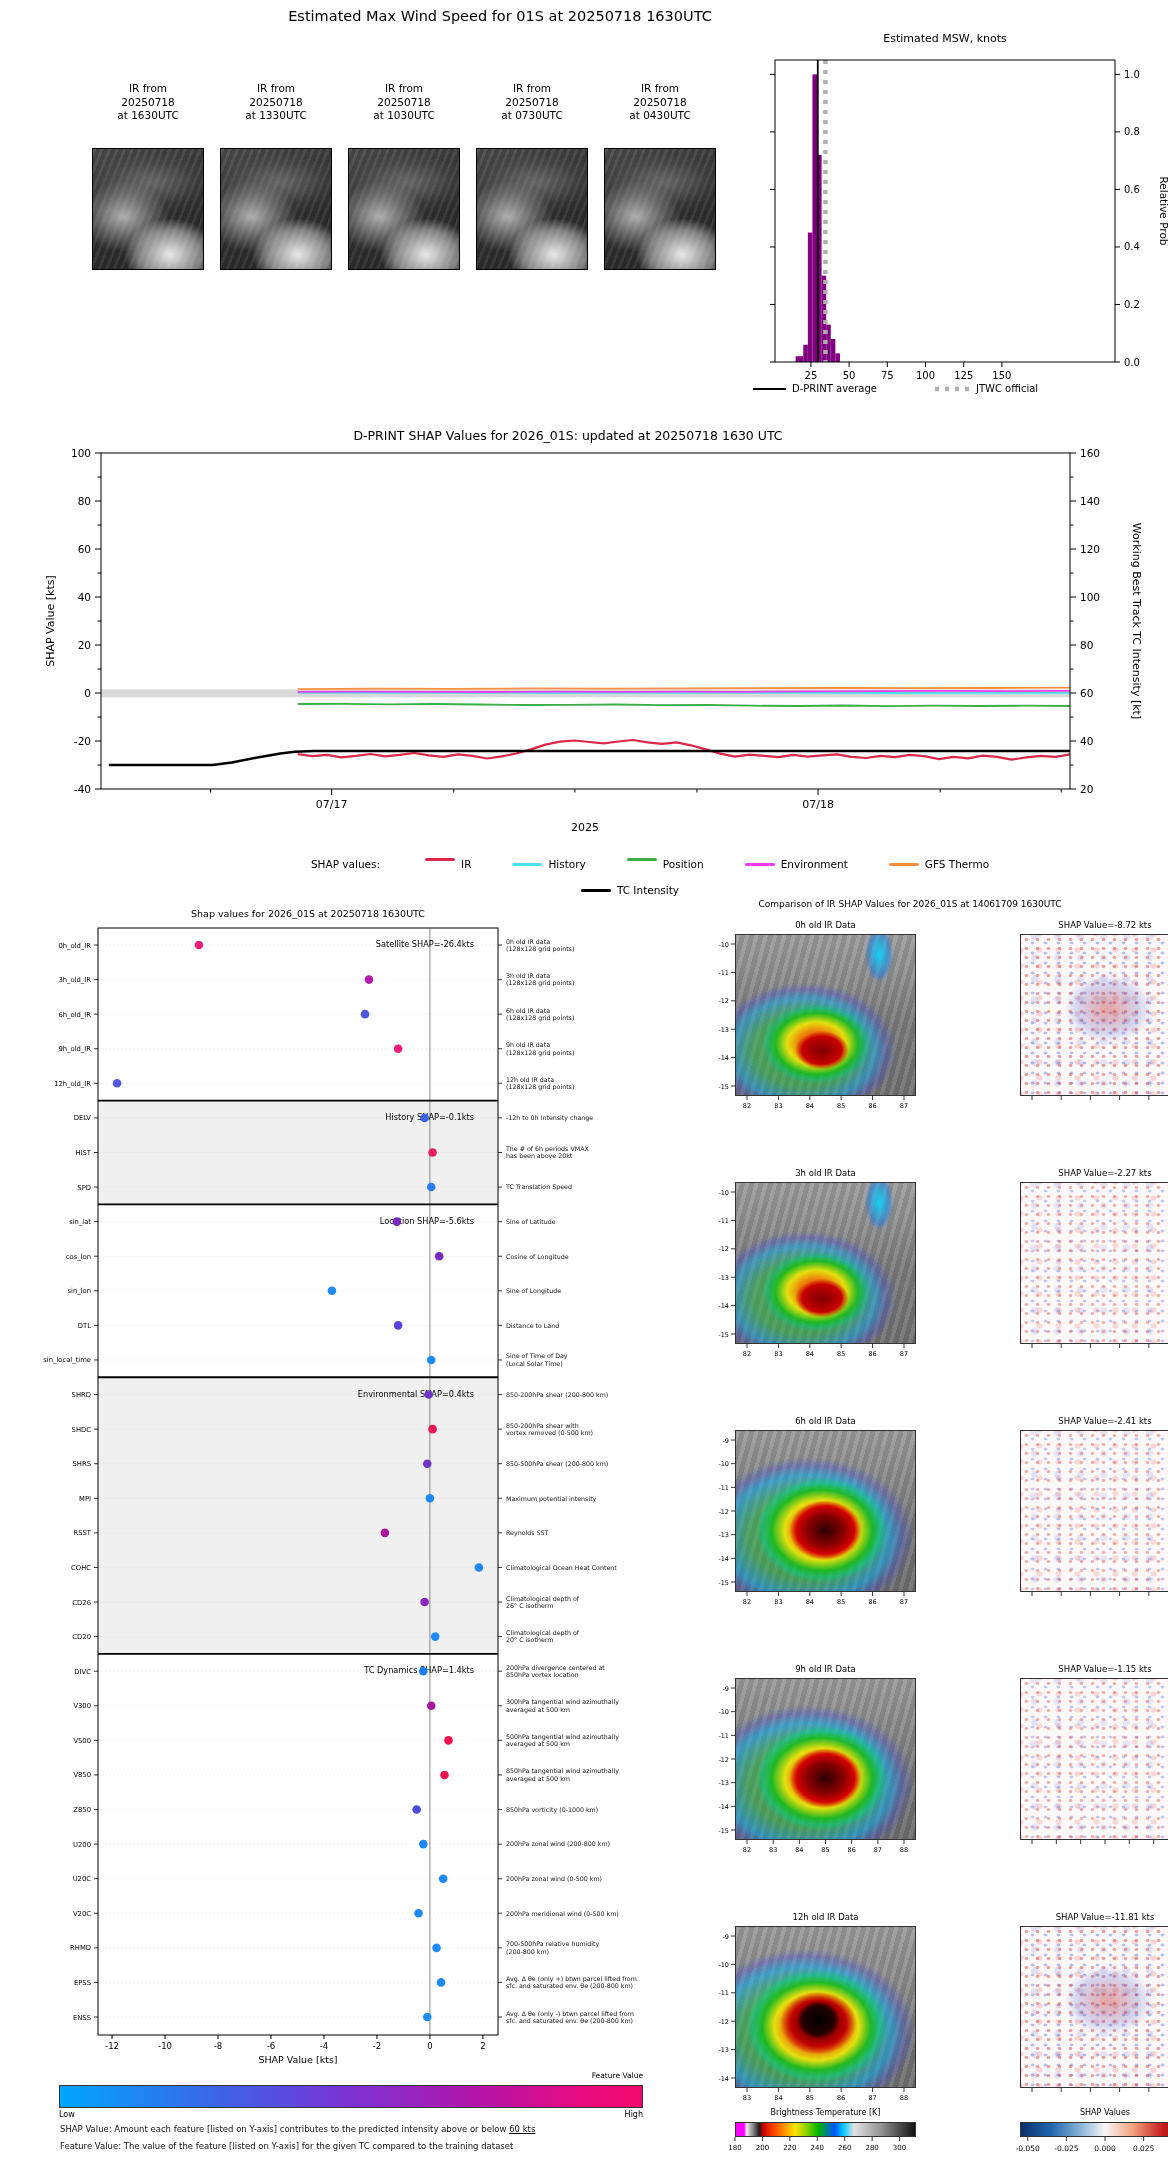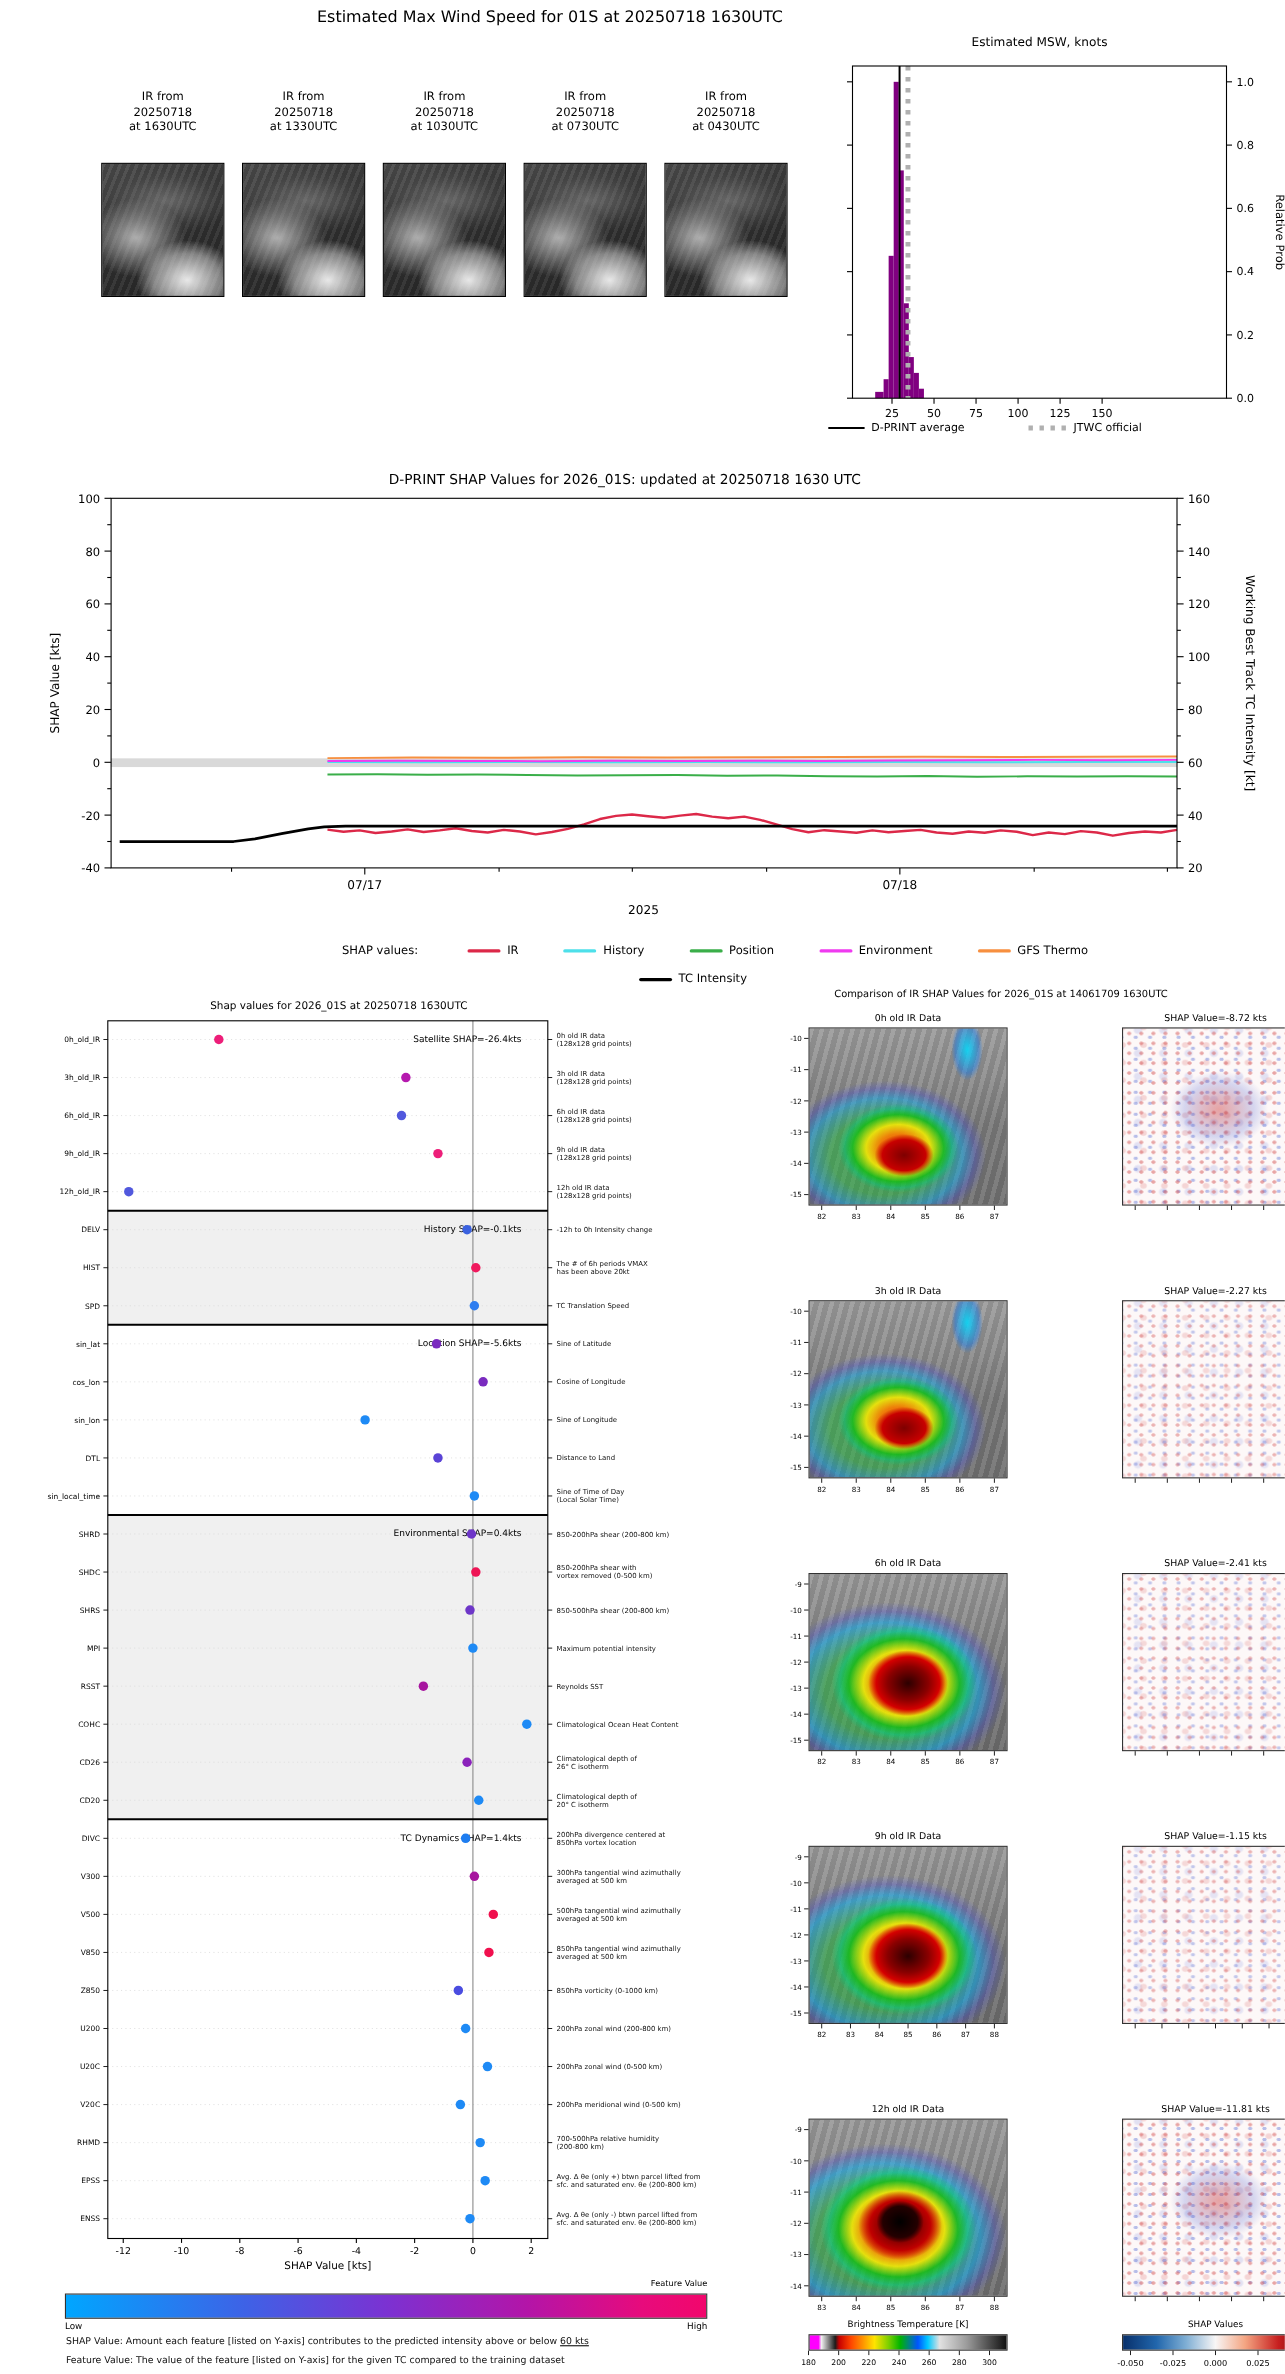--- a/index.html
+++ b/index.html
@@ -116,29 +116,29 @@
   <div id="bt-bar" class="abs"></div>
   <div id="shap-bar" class="abs"></div>
 
   <div id="comparison-header" class="abs">Comparison of IR SHAP Values for 2026_01S at 14061709 1630UTC</div>
 
   <div id="footnote1" class="abs"><span>SHAP Value: Amount each feature [listed on Y-axis] contributes to the predicted intensity above or below </span><span style="text-decoration:underline">60 kts</span></div>
   <div id="footnote2" class="abs">Feature Value: The value of the feature [listed on Y-axis] for the given TC compared to the training dataset</div>
 
   <div id="ts-legend-row1" class="abs legend-row" style="left:75px;top:858px;width:1090px;gap:41px;">
       <div style="margin-right:4px;">SHAP values:</div>
-      <div style="display:flex;align-items:center;">
+      <div style="display:flex;">
         <div class="swatch" style="background: rgb(220, 40, 72);"></div>
         <div style="">IR</div>
       </div>
       <div style="display:flex;align-items:center;">
         <div class="swatch" style="background: rgb(77, 224, 234);"></div>
         <div style="">History</div>
       </div>
-      <div style="display:flex;align-items:center;">
+      <div style="display:flex;align-items:flex-start;">
         <div class="swatch" style="background: rgb(58, 174, 73);"></div>
         <div style="">Position</div>
       </div>
       <div style="display:flex;align-items:center;">
         <div class="swatch" style="background: rgb(239, 58, 240);"></div>
         <div style="">Environment</div>
       </div>
       <div style="display:flex;align-items:center;">
         <div class="swatch" style="background: rgb(247, 143, 63);"></div>
         <div style="">GFS Thermo</div>

